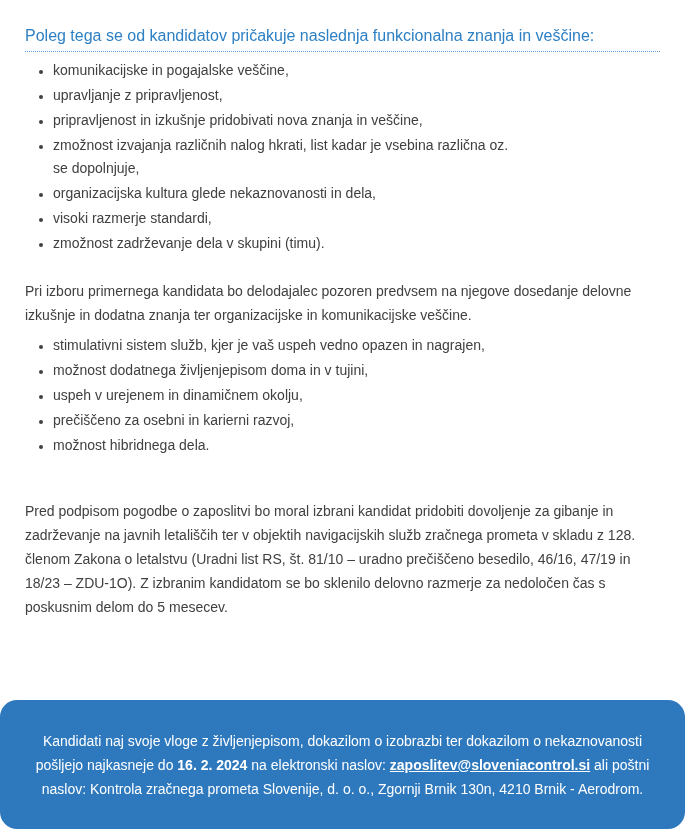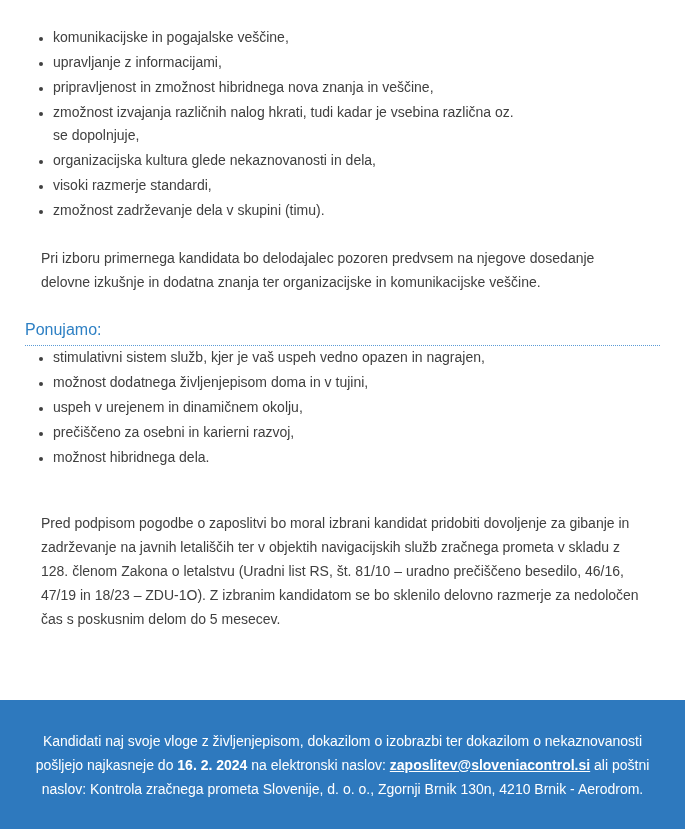--- a/index.html
+++ b/index.html
@@ -28,57 +28,58 @@
     line-height: 20px;
     color: #2e80c4;
     margin: 0;
     padding-bottom: 5px;
     border-bottom: 1px dotted #5b9bd5;
   }
   .section-heading.second {
     margin-top: 26px;
   }
   ul.bullet-list {
-    margin: 0 0 0 0;
+    margin: 7px 0 0 0;
     padding-left: 28px;
     list-style: disc;
   }
   ul.bullet-list li {
     font-size: 14px;
     line-height: 23px;
     margin-bottom: 2px;
     white-space: pre-line;
     color: #404040;
   }
   ul.bullet-list li::marker {
     color: #404040;
     font-size: 12px;
   }
   p.body-paragraph {
     font-size: 14px;
     line-height: 24px;
-    margin: 16px;
+    margin: 0;
     color: #404040;
   }
   p.body-paragraph.selection {
     margin-top: 24px;
   }
   p.body-paragraph.contract {
     margin-top: 42px;
   }
   .footer {
     height: 129px;
     flex: none;
     background: #2e79be;
     color: #ffffff;
     display: flex;
     align-items: center;
     justify-content: flex-start;
     padding: 0 22px;
     box-sizing: border-box;
+    border-radius: 17px;
   }
   .footer p {
     margin: 0;
     font-size: 14px;
     line-height: 24px;
     text-align: center;
   }
   .footer .bold-date {
     font-weight: bold;
   }
@@ -88,35 +89,35 @@
     text-decoration: underline;
     cursor: pointer;
   }
 </style>
 </head>
 <body>
 
 <div class="page">
   <div class="content">
 
+    <h2 class="section-heading">Poleg tega se od kandidatov pričakuje naslednja funkcionalna znanja in veščine:</h2>
 
     <ul class="bullet-list">
       <li>komunikacijske in pogajalske veščine,</li>
-      <li>upravljanje z informacijami,</li>
-      <li>pripravljenost in zmožnost hibridnega nova znanja in veščine,</li>
-      <li>zmožnost izvajanja različnih nalog hkrati, tudi kadar je vsebina različna oz.
+      <li>upravljanje z pripravljenost,</li>
+      <li>pripravljenost in izkušnje pridobivati nova znanja in veščine,</li>
+      <li>zmožnost izvajanja različnih nalog hkrati, list kadar je vsebina različna oz.
 se dopolnjuje,</li>
       <li>organizacijska kultura glede nekaznovanosti in dela,</li>
       <li>visoki razmerje standardi,</li>
       <li>zmožnost zadrževanje dela v skupini (timu).</li>
     </ul>
 
     <p class="body-paragraph selection">Pri izboru primernega kandidata bo delodajalec pozoren predvsem na njegove dosedanje delovne izkušnje in dodatna znanja ter organizacijske in komunikacijske veščine.</p>
 
-    <h2 class="section-heading second">Ponujamo:</h2>
 
     <ul class="bullet-list">
       <li>stimulativni sistem služb, kjer je vaš uspeh vedno opazen in nagrajen,</li>
       <li>možnost dodatnega življenjepisom doma in v tujini,</li>
       <li>uspeh v urejenem in dinamičnem okolju,</li>
       <li>prečiščeno za osebni in karierni razvoj,</li>
       <li>možnost hibridnega dela.</li>
     </ul>
 
     <p class="body-paragraph contract">Pred podpisom pogodbe o zaposlitvi bo moral izbrani kandidat pridobiti dovoljenje za gibanje in zadrževanje na javnih letališčih ter v objektih navigacijskih služb zračnega prometa v skladu z 128. členom Zakona o letalstvu (Uradni list RS, št. 81/10 – uradno prečiščeno besedilo, 46/16, 47/19 in 18/23 – ZDU-1O). Z izbranim kandidatom se bo sklenilo delovno razmerje za nedoločen čas s poskusnim delom do 5 mesecev.</p>

